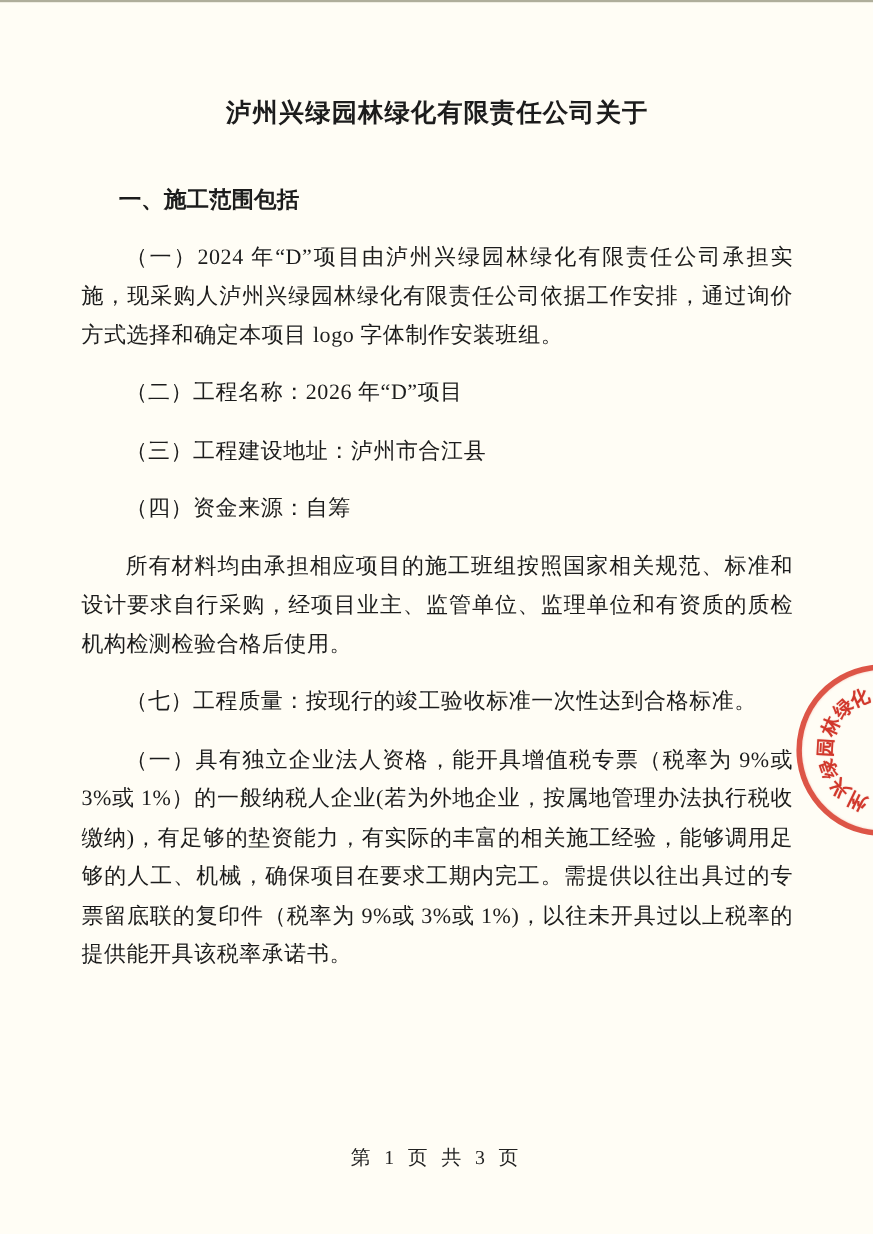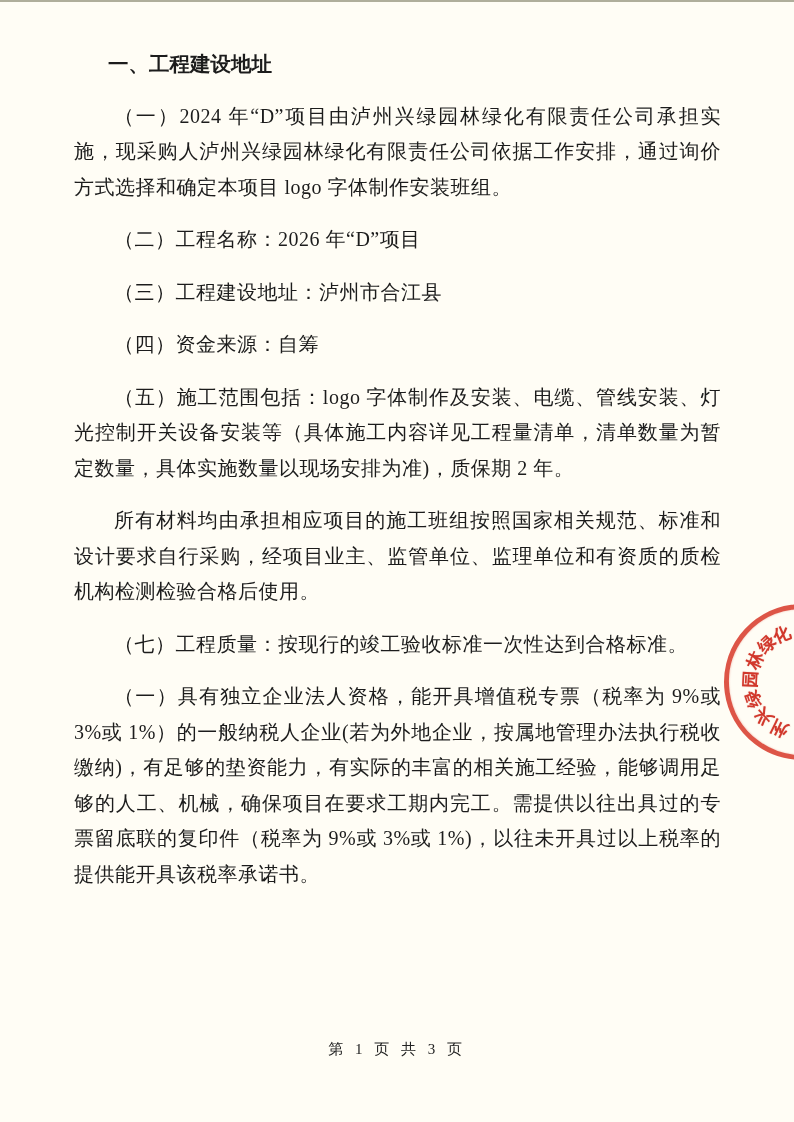--- a/index.html
+++ b/index.html
@@ -40,21 +40,21 @@
     margin:17px;
     font-size:20px;
     line-height:35.5px;
     text-align:justify;
     text-indent:2em;
     letter-spacing:.5px;
   }
   .footer{
     position:absolute;top:1040px;left:0;width:100%;
     text-align:center;
-    font-size:15px;
+    font-size:18px;
     letter-spacing:4px;
     color:#222;
   }
   
   .stamp{
     position:absolute;
     top:604px;left:724px;
     width:146px;height:146px;
     border-radius:50%;
     border:5px solid rgba(214,48,33,.82);
@@ -82,28 +82,28 @@
   .c5{transform:rotate(-124deg) translateY(-51px);}
   .c6{transform:rotate(-146deg) translateY(-51px);}
 </style>
 </head>
 <body>
 
 <div class="page">
   <div class="top-edge"></div>
 
   <div class="content">
+    <div class="doc-title line1">泸州兴绿园林绿化有限责任公司关于</div>
 
-    <div class="sec-heading">一、工程建设地址</div>
+    <div class="sec-heading">一、施工范围包括</div>
 
     <p class="para">（一）2024 年“D”项目由泸州兴绿园林绿化有限责任公司承担实施，现采购人泸州兴绿园林绿化有限责任公司依据工作安排，通过询价方式选择和确定本项目 logo 字体制作安装班组。</p>
     <p class="para">（二）工程名称：2026 年“D”项目</p>
     <p class="para">（三）工程建设地址：泸州市合江县</p>
     <p class="para">（四）资金来源：自筹</p>
-    <p class="para">（五）施工范围包括：logo 字体制作及安装、电缆、管线安装、灯光控制开关设备安装等（具体施工内容详见工程量清单，清单数量为暂定数量，具体实施数量以现场安排为准)，质保期 2 年。</p>
     <p class="para">所有材料均由承担相应项目的施工班组按照国家相关规范、标准和设计要求自行采购，经项目业主、监管单位、监理单位和有资质的质检机构检测检验合格后使用。</p>
     <p class="para">（七）工程质量：按现行的竣工验收标准一次性达到合格标准。</p>
 
 
     <p class="para">（一）具有独立企业法人资格，能开具增值税专票（税率为 9%或 3%或 1%）的一般纳税人企业(若为外地企业，按属地管理办法执行税收缴纳)，有足够的垫资能力，有实际的丰富的相关施工经验，能够调用足够的人工、机械，确保项目在要求工期内完工。需提供以往出具过的专票留底联的复印件（税率为 9%或 3%或 1%)，以往未开具过以上税率的提供能开具该税率承诺书。</p>
   </div>
 
   <div class="stamp">
     <span class="seal-char c0">化</span>
     <span class="seal-char c1">绿</span>

